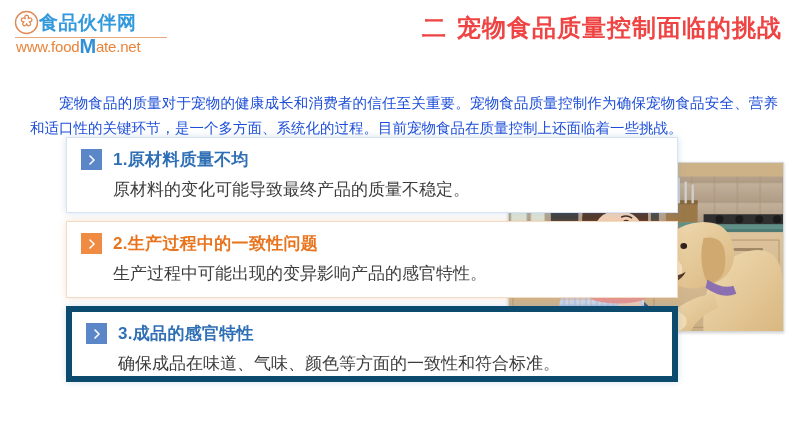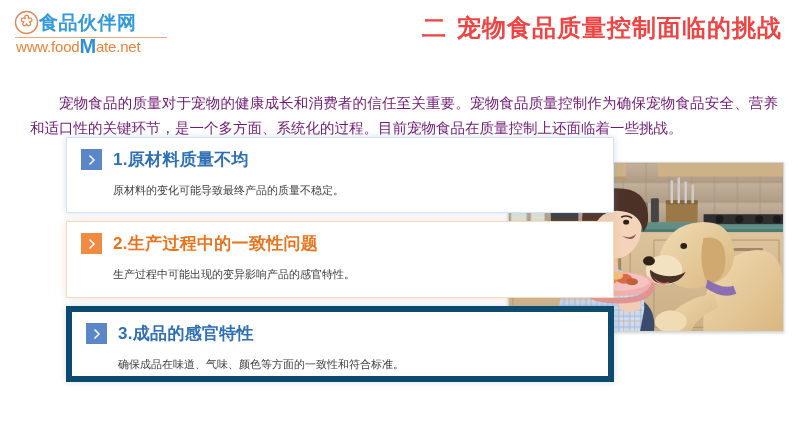--- a/index.html
+++ b/index.html
@@ -78,21 +78,21 @@
     margin-right: 10px;
   }
 
   
   .intro {
     position: absolute;
     left: 30px; top: 76px;
     width: 748px;
     font-size: 14.5px;
     line-height: 25px;
-    color: #701a75;
+    color: #1d4ed8;
     text-indent: 2em;
     text-align: justify;
   }
 
   
   .photo {
     position: absolute;
     left: 508px; top: 162px;
     width: 276px; height: 170px;
     border: 1px solid #d6d6d6;
@@ -100,21 +100,21 @@
     overflow: hidden;
     background: #c9b49a;
     box-shadow: 0 1px 3px rgba(0,0,0,0.20);
   }
   .photo svg { display:block; width:100%; height:100%; }
 
   
   .card {
     position: absolute;
     left: 66px;
-    width: 548px;
+    width: 612px;
     box-sizing: border-box;
     background: #ffffff;
     padding: 10px 14px 10px 14px;
   }
   .card-1 { top: 137px; height: 76px;
     border: 1px solid #d7e2f2;
     box-shadow: 0 0 7px rgba(120,160,210,0.30); }
   .card-2 { top: 221px; height: 77px;
     border: 1px solid #f3dcc6;
     box-shadow: 0 0 7px rgba(230,160,100,0.32); }
@@ -144,21 +144,21 @@
     font-weight: bold;
     letter-spacing: 0.3px;
     white-space: nowrap;
   }
   .t-blue { color: #2f6fb5; }
   .t-orange { color: #e8741d; }
 
   .card-desc {
     margin-top: 9px;
     margin-left: 32px;
-    font-size: 11px;
+    font-size: 17px;
     color: #3c3c3c;
     line-height: 20px;
   }
 </style>
 </head>
 <body>
 
 <div class="header">
 
   <div class="logo">

